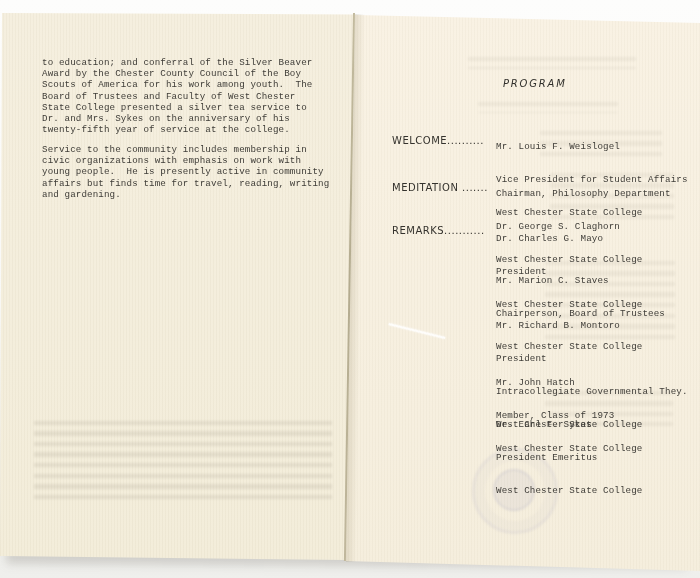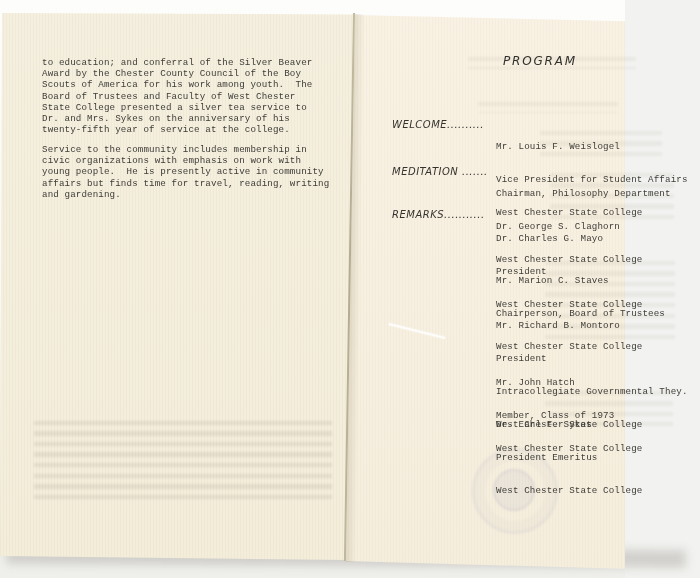--- a/index.html
+++ b/index.html
@@ -2,21 +2,21 @@
 <html><head>
 <meta charset="utf-8">
 <style>
   html,body{margin:0;padding:0;}
   body{
     width:700px;height:578px;overflow:hidden;
     font-family:"Liberation Sans",sans-serif;
     background:#f2f2f0;
   }
   .scene{
-    position:relative;width:625px;height:578px;
+    position:relative;width:700px;height:578px;
     background:linear-gradient(180deg,#fdfdfc 0%,#f8f8f6 55%,#efefec 100%);
   }
   
   .book-shadow{
     position:absolute;left:6px;top:548px;width:680px;height:18px;
     background:rgba(60,55,45,0.18);filter:blur(5px);
     transform:rotate(0.35deg);
   }
   
   .page{position:absolute;inset:0;}
@@ -50,27 +50,27 @@
     font-size:9.2px;line-height:11.2px;color:#3e3c37;
     letter-spacing:0.12px;white-space:pre-wrap;
   }
   .para{left:42px;width:312px;}
   .group{left:496px;width:200px;line-height:11px;}
   .tline{height:11px;}
   
   .label{
     position:absolute;left:392px;
     font-family:"DejaVu Sans","Liberation Sans",sans-serif;
-    font-style:italic;font-size:10px;letter-spacing:0.5px;
-    color:#34322d;white-space:nowrap;
+    font-size:10px;letter-spacing:0.5px;
+    color:#34322d;white-space:nowrap;margin-top:16px;
   }
   .program-title{
-    position:absolute;left:503px;top:54px;
+    position:absolute;left:503px;top:78px;
     font-family:"DejaVu Sans","Liberation Sans",sans-serif;
-    font-style:italic;font-size:12px;letter-spacing:1.8px;
+    font-style:italic;font-size:10px;letter-spacing:1.8px;
     color:#302f2b;white-space:nowrap;
   }
   
   .bleed{
     position:absolute;
     background:repeating-linear-gradient(180deg,
       rgba(0,0,0,0) 0 2.5px,
       rgba(125,120,104,0.13) 2.5px 7px,
       rgba(0,0,0,0) 7px 10.6px);
     filter:blur(1px);

